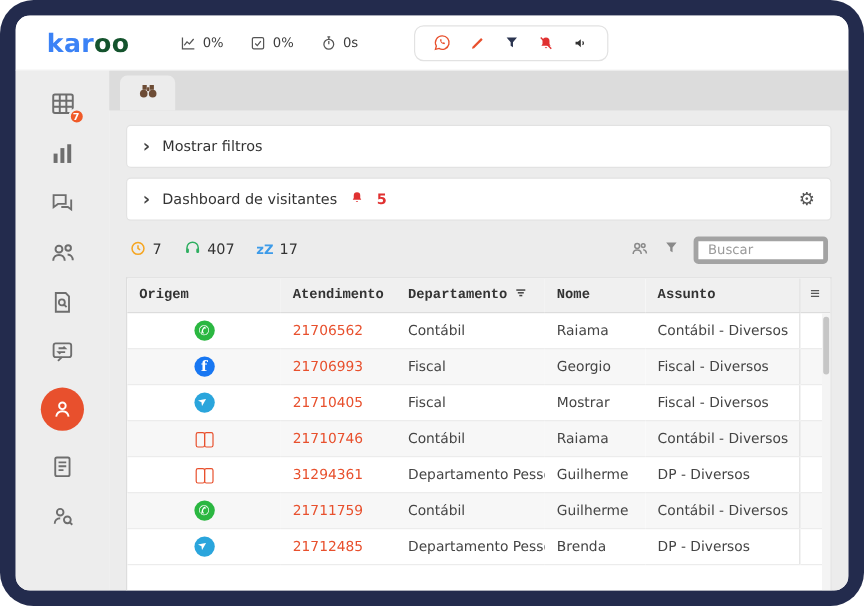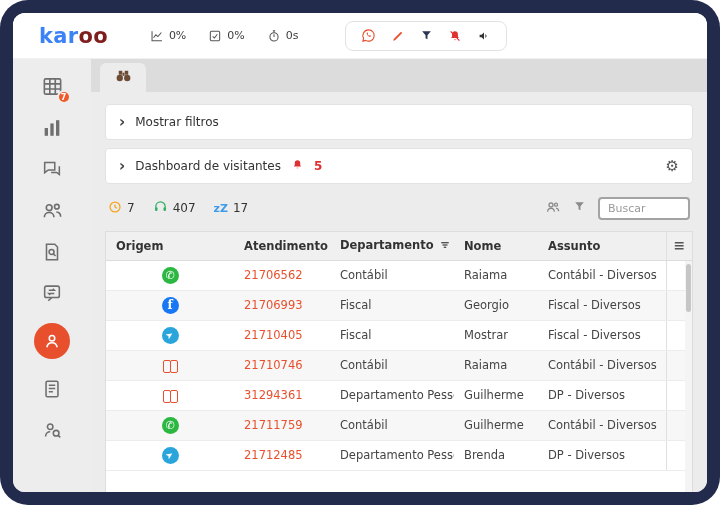--- a/index.html
+++ b/index.html
@@ -5,21 +5,21 @@
   * { box-sizing: border-box; margin: 0; padding: 0; }
   html,body { width:720px; height:505px; background:#fff; font-family:"DejaVu Sans","Liberation Sans",sans-serif; }
 
   .frame { width:720px; height:505px; background:#232b4d; border-radius:28px; padding:13px; }
   .window { width:100%; height:100%; background:#fff; border-radius:12px; overflow:hidden; display:flex; flex-direction:column; }
 
   
   .topbar { height:46px; min-height:46px; background:#fff; display:flex; align-items:center; padding:0 18px 0 26px; border-bottom:1px solid #f0f0f0; }
   .logo { font-size:21px; font-weight:700; letter-spacing:.3px; }
   .logo .lg-a { color:#3b82f6; }
-  .logo .lg-b { color:#7f1d1d; }
+  .logo .lg-b { color:#14532d; }
   .metrics { display:flex; gap:22px; margin-left:42px; }
   .metric { display:flex; align-items:center; gap:5px; font-size:11px; color:#3c3c3c; }
   .metric svg { display:block; }
   .pill { margin-left:46px; height:30px; border:1px solid #e2e2e2; border-radius:8px; display:flex; align-items:center; gap:15px; padding:0 15px; }
   .pill .picon { display:flex; align-items:center; cursor:pointer; }
 
   
   .bodyrow { flex:1; display:flex; min-height:0; }
   .sidebar { width:78px; min-width:78px; background:#ededed; display:flex; flex-direction:column; align-items:center; padding-top:16px; gap:19px; }
   .sb-item { position:relative; color:#6e6e6e; display:flex; align-items:center; justify-content:center; cursor:pointer; }
@@ -35,27 +35,27 @@
 
   .panel { background:#fff; border:1px solid #e2e2e2; border-radius:4px; height:36px; min-height:36px; display:flex; align-items:center; gap:10px; padding:0 13px; font-size:12px; color:#333; margin-bottom:8px; }
   .chev { font-size:15px; font-weight:700; color:#444; line-height:1; cursor:pointer; }
   .alert-count { color:#e03131; font-weight:700; font-size:12px; }
   .gear { margin-left:auto; font-size:15px; color:#555; cursor:pointer; line-height:1; }
 
   .statsrow { height:32px; min-height:32px; display:flex; align-items:center; gap:18px; padding:0 3px; font-size:12px; color:#333; margin-bottom:7px; }
   .stat { display:flex; align-items:center; gap:5px; }
   .zz { color:#3d9be9; font-weight:700; font-size:11px; }
   .statsright { margin-left:auto; display:flex; align-items:center; gap:12px; }
-  .search { width:92px; height:23px; background:#fff; border:2px solid #a3a3a3; border-radius:4px; font-size:11px; padding:0 8px; color:#333; font-family:inherit; }
+  .search { width:112px; height:23px; background:#fff; border:4px solid #a3a3a3; border-radius:4px; font-size:11px; padding:0 8px; color:#333; font-family:inherit; }
   .search::placeholder { color:#9a9a9a; }
 
   
   .tablewrap { position:relative; flex:1; background:#fff; border:1px solid #ddd; border-bottom:none; overflow:hidden; }
   table { width:100%; border-collapse:collapse; font-size:11.5px; table-layout:fixed; }
-  th { background:#f0f0f0; height:28px; text-align:left; padding:0 10px; font-weight:700; color:#333; border-bottom:1px solid #dcdcdc; white-space:nowrap; overflow:hidden; }
+  th { background:#f0f0f0; height:28px; text-align:left; padding:0 10px; font-weight:700; color:#333; border-bottom:1px solid #dcdcdc; white-space:nowrap; overflow:hidden;font-family:Liberation Mono, monospace; }
   td { height:30px; padding:0 10px; color:#444; border-bottom:1px solid #ececec; white-space:nowrap; overflow:hidden; }
   tbody tr:nth-child(even) td { background:#f7f7f7; }
   .cell-origem, th.th-origem { text-align:left; }
   td.cell-origem { text-align:center; }
   .ticket { color:#e8502d; text-decoration:none; cursor:pointer; }
   .th-menu, .cell-menu { border-left:1px solid #e0e0e0; text-align:center; padding:0 4px; }
   .menu-glyph { font-size:14px; color:#555; cursor:pointer; line-height:1; }
   .sorticon { display:inline-block; vertical-align:-1px; margin-left:6px; cursor:pointer; }
 
   .scrollbar { position:absolute; top:29px; bottom:0; right:0; width:7px; background:#f4f4f4; }

